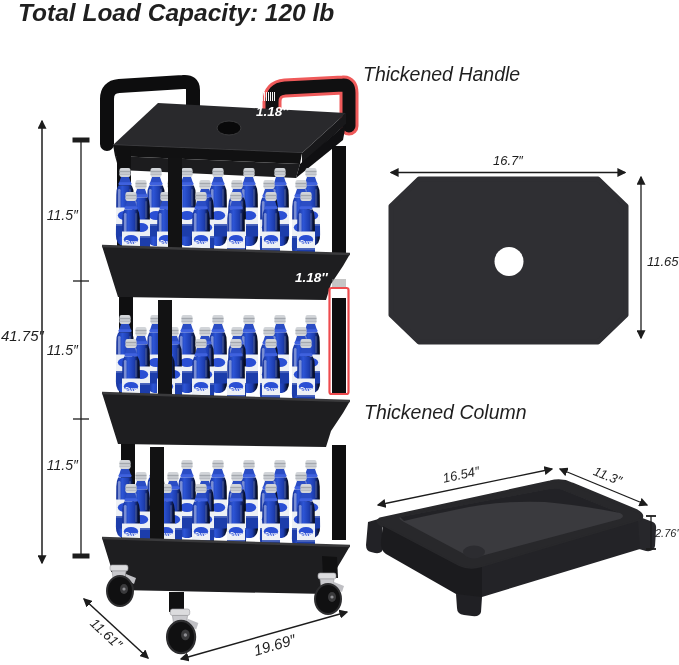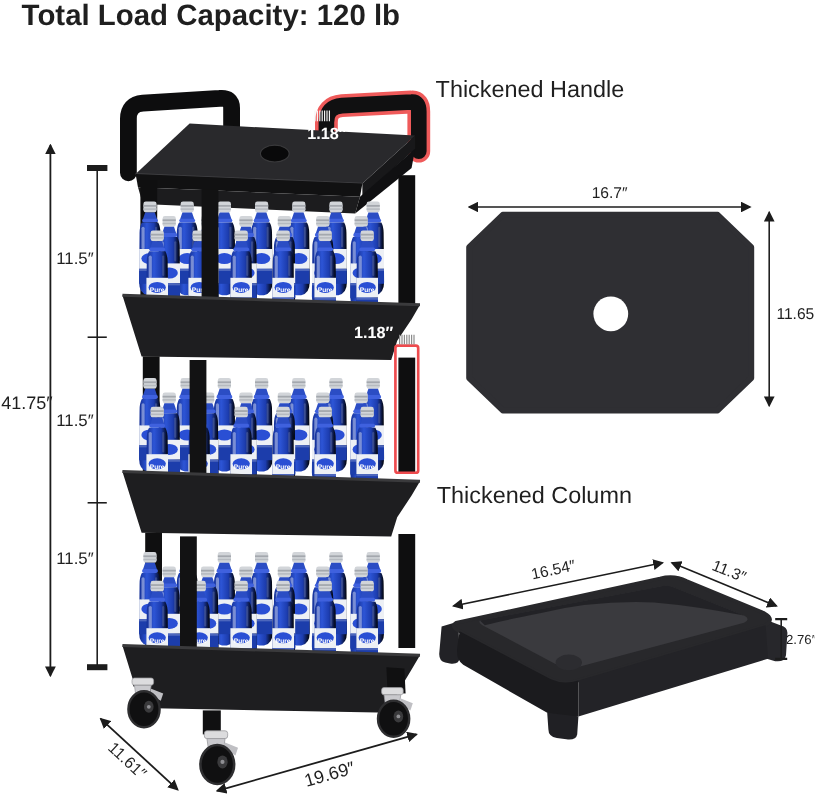--- a/index.html
+++ b/index.html
@@ -1,17 +1,17 @@
 <!DOCTYPE html>
 <html><head>
 <meta charset="utf-8">
 <style>
   html,body{margin:0;padding:0;background:#fff;}
   .stage{position:relative;width:679px;height:665px;background:#ffffff;overflow:hidden;
-         font-family:"Liberation Sans",sans-serif;}
+         font-family:"Liberation Sans",sans-serif;font-style:italic;}
   svg text{font-family:"Liberation Sans",sans-serif;}
   .ink{fill:#1f1f1f;}
   .dim{stroke:#1c1c1c;stroke-width:1.5;fill:none;}
   .dimthin{stroke:#1c1c1c;stroke-width:1.3;fill:none;}
   .whitelbl{fill:#ffffff;font-weight:bold;}
 </style>
 </head>
 <body>
 
 <div class="stage">

